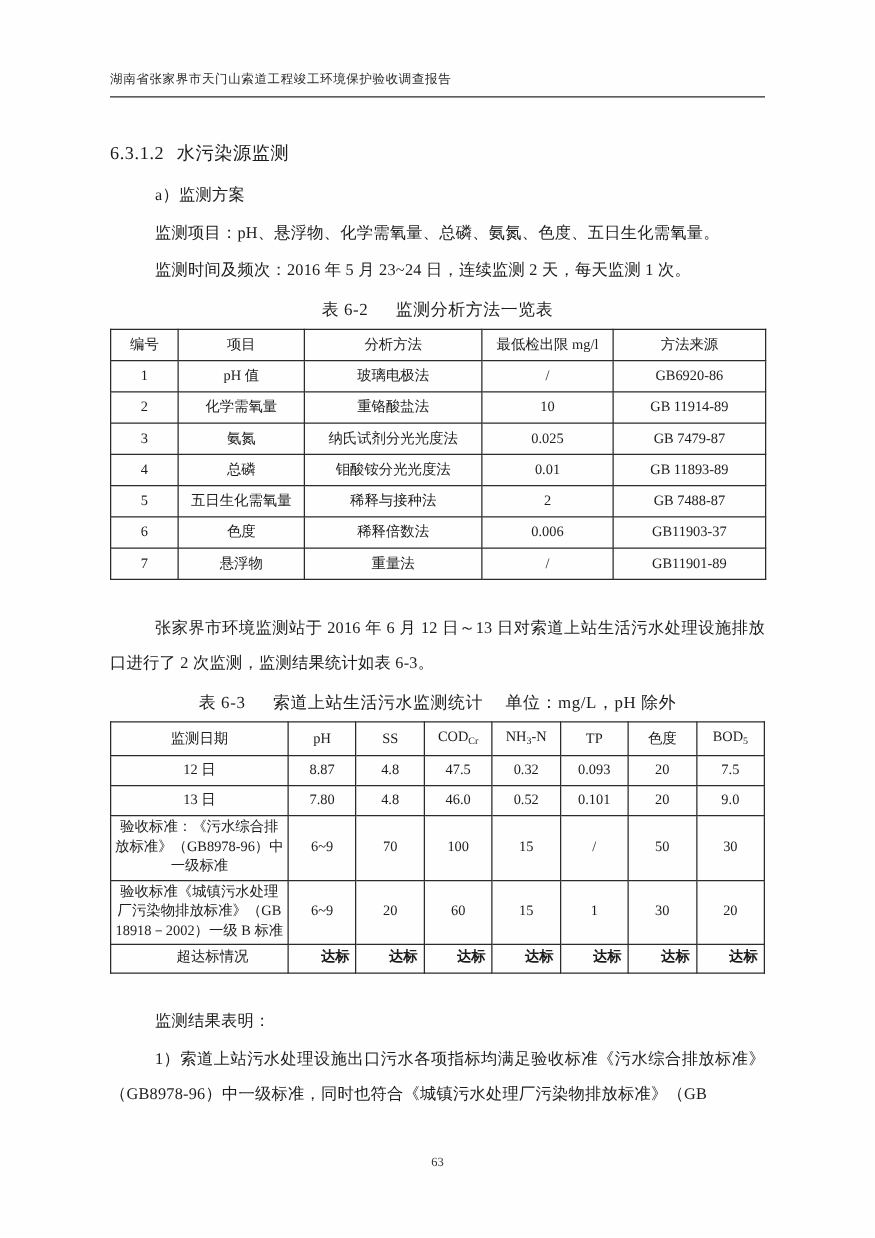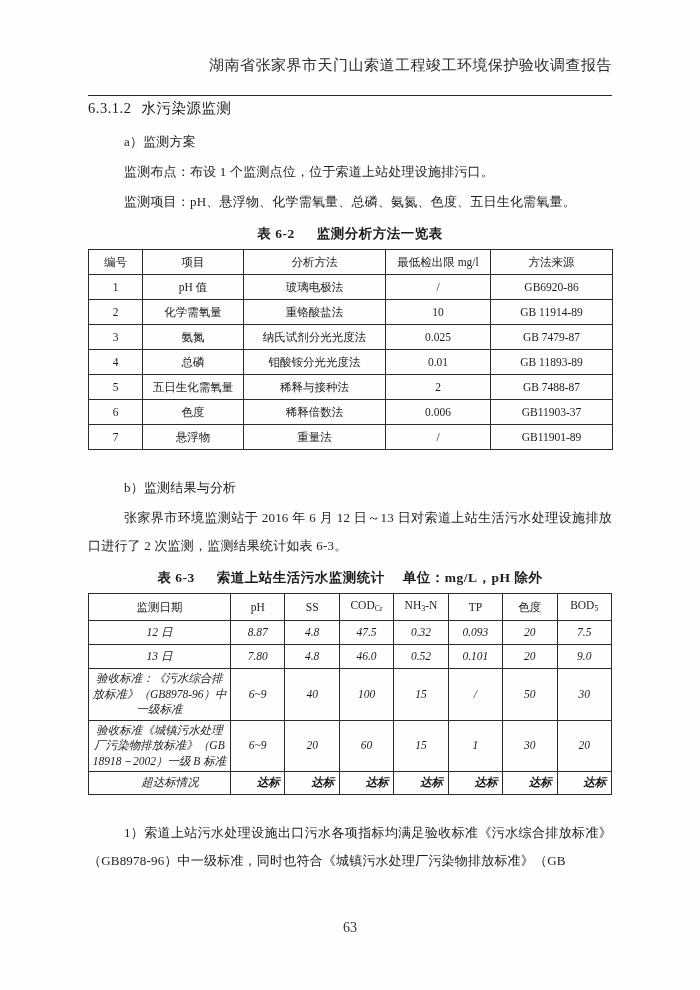--- a/index.html
+++ b/index.html
@@ -8,44 +8,44 @@
     width:700px; height:990px;
     background:#fefefe;
     overflow:hidden;
     font-family:"Liberation Serif","DejaVu Serif",serif;
     color:#1c1c1c;
     box-sizing:border-box;
   }
   .content {padding:0 88px;}
   .doc-header {
     padding-top:56px;
-    text-align:right;
-    font-size:15px;
+    text-align:left;
+    font-size:10px;
     letter-spacing:0.5px;
     color:#2a2a2a;
     border-bottom:1.4px solid #2a2a2a;
-    padding-bottom:20px;
+    padding-bottom:7px;
   }
   .section-heading {
-    margin-top:3px;
+    margin-top:35px;
     font-size:14.5px;
     letter-spacing:0.5px;
   }
   .section-heading .sec-no {margin-right:10px;}
   .para {
     font-size:13px;
     line-height:28px;
     margin:2px 0;
     text-align:justify;
     letter-spacing:0.2px;
   }
   .indent {text-indent:36px;}
   .table-caption {
     text-align:center;
-    font-weight:bold;
+    font-weight:normal;
     font-size:13.5px;
     margin:9px 0 6px;
     letter-spacing:0.5px;
   }
   .table-caption .cap-label {margin-right:22px;}
   .table-caption .cap-title {margin-right:18px;}
   table {
     border-collapse:collapse;
     width:100%;
     table-layout:fixed;
@@ -56,53 +56,53 @@
     text-align:center;
     vertical-align:middle;
     font-weight:normal;
     padding:2px 3px;
     line-height:16px;
     overflow:hidden;
   }
   .t62 th {height:20px;}
   .t62 td {height:20px;}
   .t63 th {height:22px;}
-  .t63 td {height:19px; line-height:15.5px;font-style:italic;}
+  .t63 td {height:19px; line-height:15.5px;}
   .t63 tbody tr:last-child td {height:18px;padding-left:24px;}
   .t63 tbody tr:last-child td:not(:first-child) {font-weight:bold;border-radius:10px;}
   sub {font-size:8px; vertical-align:-2px;text-align:center;}
   .spacer-sm {height:8px;}
   .spacer-md {height:22px;}
   .page-footer {
     position:absolute;
     bottom:54px; left:0; right:0;
     text-align:center;
-    font-size:14px;
+    font-size:10px;
     color:#333;
   }
 </style>
 </head>
 <body>
 
 <div class="page">
   <div class="content">
 
     <div class="doc-header">
       <span>湖南省张家界市天门山索道工程竣工环境保护验收调查报告</span>
     </div>
 
     <div class="section-heading">
       <span class="sec-no">6.3.1.2</span><span>水污染源监测</span>
     </div>
 
     <div class="spacer-sm"></div>
 
     <div class="para indent">a）监测方案</div>
-    <div class="para indent">监测布点：布设 1 个监测点位，位于索道上站处理设施排污口。</div>
     <div class="para indent">监测项目：pH、悬浮物、化学需氧量、总磷、氨氮、色度、五日生化需氧量。</div>
+    <div class="para indent">监测时间及频次：2016 年 5 月 23~24 日，连续监测 2 天，每天监测 1 次。</div>
 
     <div class="table-caption">
       <span class="cap-label">表 6-2</span><span>监测分析方法一览表</span>
     </div>
 
     <table class="t62">
       <colgroup>
         <col style="width:54px">
           <col style="width:101px">
           <col style="width:142px">
@@ -166,21 +166,20 @@
             <td>悬浮物</td>
             <td>重量法</td>
             <td>/</td>
             <td>GB11901-89</td>
           </tr>
         </tbody>
       </table>
 
     <div class="spacer-md"></div>
 
-    <div class="para indent">b）监测结果与分析</div>
     <div class="para indent">张家界市环境监测站于 2016 年 6 月 12 日～13 日对索道上站生活污水处理设施排放口进行了 2 次监测，监测结果统计如表 6-3。</div>
 
     <div class="table-caption">
       <span class="cap-label">表 6-3</span><span class="cap-title">索道上站生活污水监测统计</span><span>单位：mg/L，pH 除外</span>
     </div>
 
     <table class="t63">
       <colgroup>
         <col style="width:142px">
           <col>
@@ -220,21 +219,21 @@
             <td>4.8</td>
             <td>46.0</td>
             <td>0.52</td>
             <td>0.101</td>
             <td>20</td>
             <td>9.0</td>
           </tr>
           <tr>
             <td>验收标准：《污水综合排放标准》（GB8978-96）中一级标准</td>
             <td>6~9</td>
-            <td>40</td>
+            <td>70</td>
             <td>100</td>
             <td>15</td>
             <td>/</td>
             <td>50</td>
             <td>30</td>
           </tr>
           <tr>
             <td>验收标准《城镇污水处理厂污染物排放标准》（GB 18918－2002）一级 B 标准</td>
             <td>6~9</td>
             <td>20</td>
@@ -252,18 +251,19 @@
             <td>达标</td>
             <td>达标</td>
             <td>达标</td>
             <td>达标</td>
           </tr>
         </tbody>
       </table>
 
     <div class="spacer-md"></div>
 
+    <div class="para indent">监测结果表明：</div>
     <div class="para indent">1）索道上站污水处理设施出口污水各项指标均满足验收标准《污水综合排放标准》（GB8978-96）中一级标准，同时也符合《城镇污水处理厂污染物排放标准》（GB</div>
 
   </div>
 
   <div class="page-footer">63</div>
 </div>
 
 </body></html>

